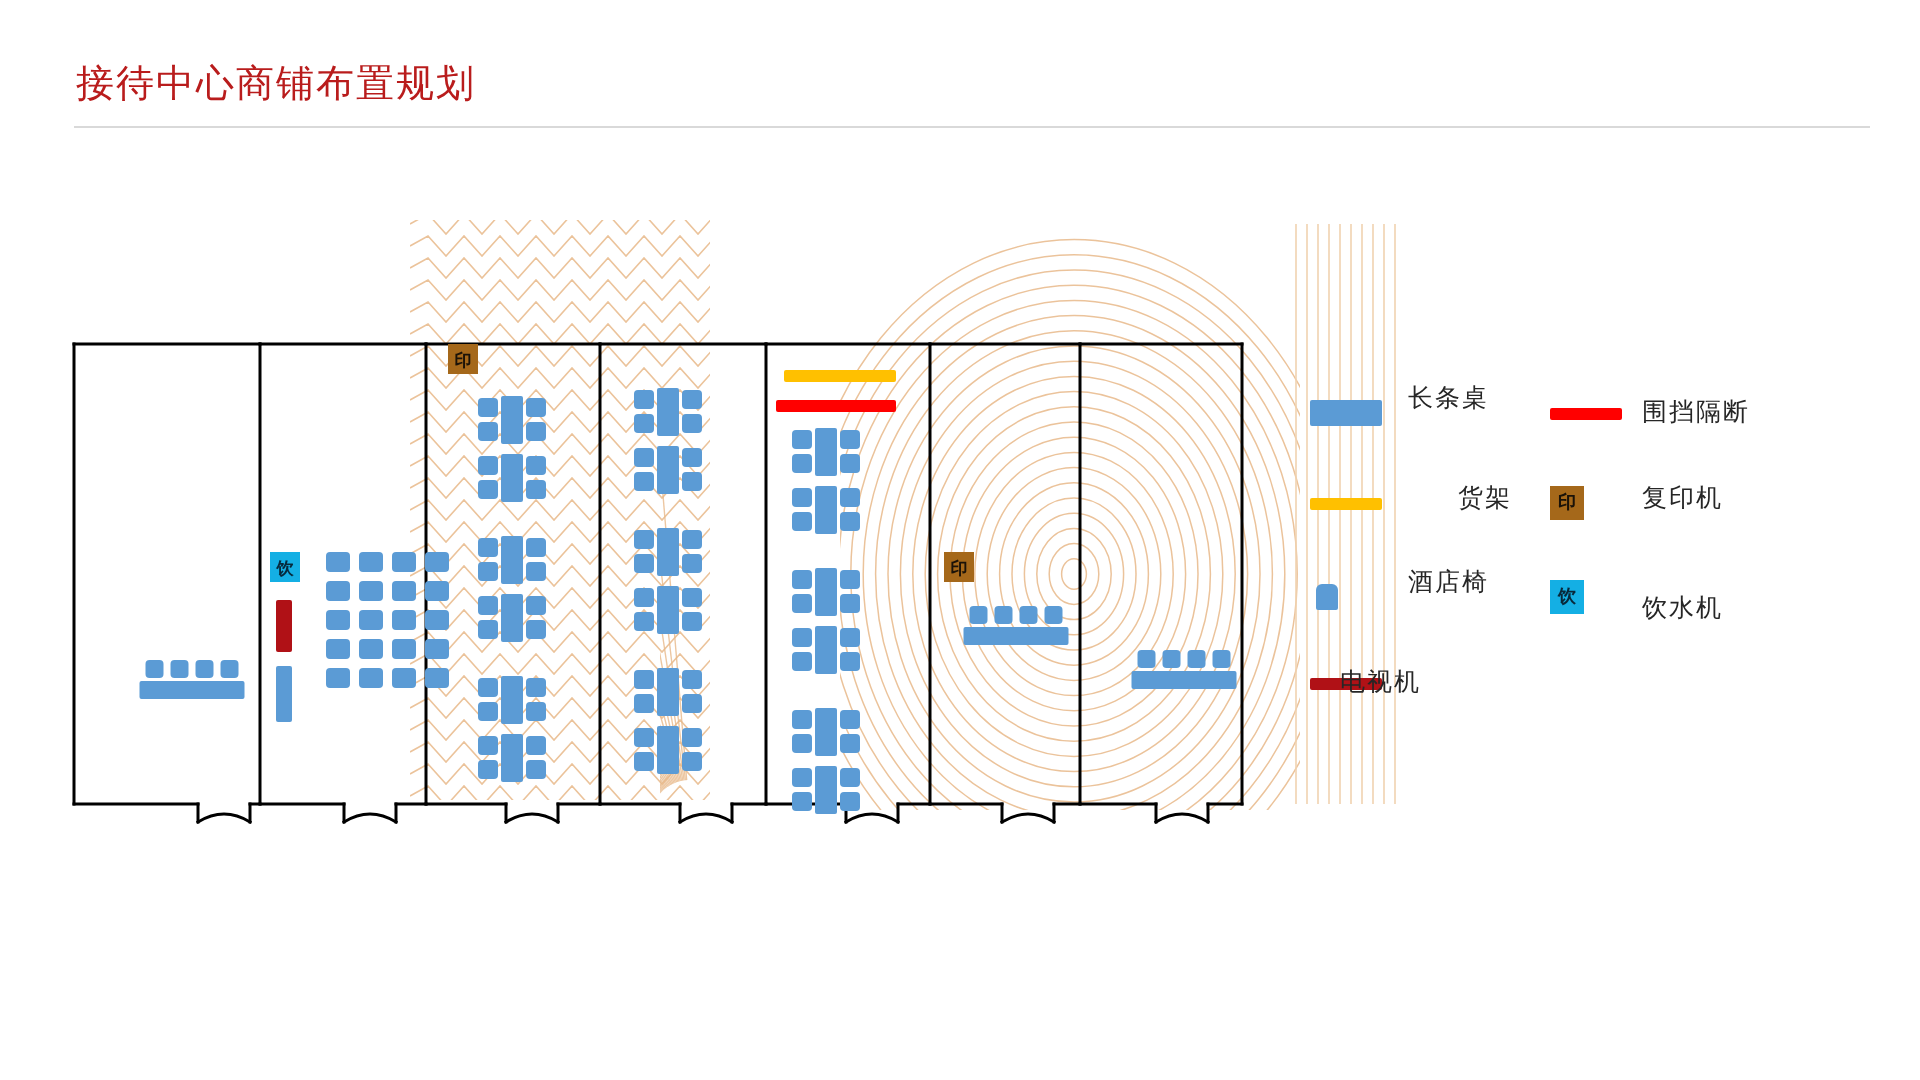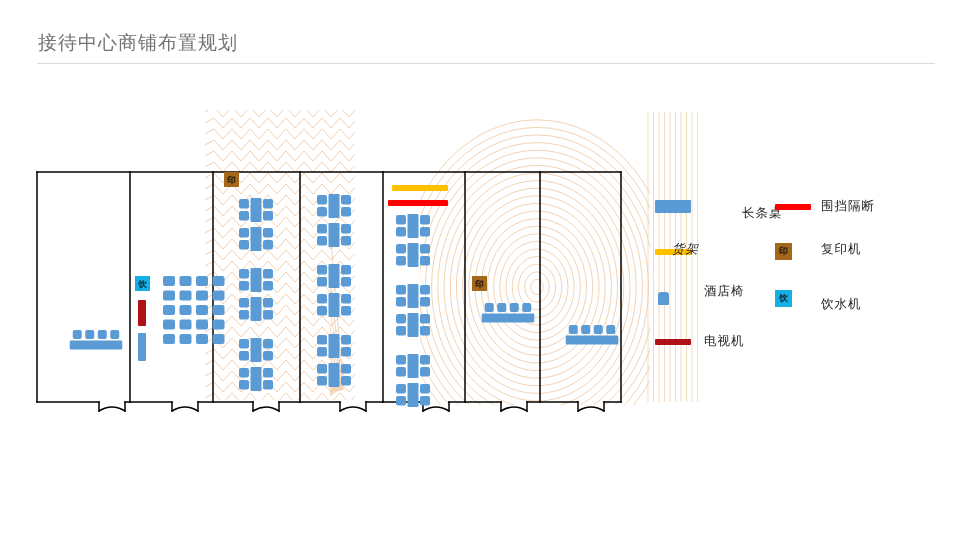--- a/index.html
+++ b/index.html
@@ -8,21 +8,21 @@
     width:960px;height:540px;background:#ffffff;overflow:hidden;
     font-family:"Liberation Sans","DejaVu Sans",sans-serif;
     position:relative;
   }
   #slide{position:absolute;left:0;top:0;width:960px;height:540px;background:#fff;overflow:hidden;}
 
   
   #header{position:absolute;left:0;top:0;width:960px;height:70px;}
   #page-title{
     position:absolute;left:38px;top:31px;
-    font-size:19px;line-height:24px;color:#737373;letter-spacing:1px;
+    font-size:19px;line-height:24px;color:#b91c1c;letter-spacing:1px;
     white-space:nowrap;font-weight:400;
   }
   #title-rule{
     position:absolute;left:37px;top:63px;width:898px;height:1px;
     background:#d9d9d9;
   }
 
   
   #bg-art{position:absolute;left:0;top:0;width:960px;height:540px;pointer-events:none;}
 
@@ -408,27 +408,27 @@
         </g>
         <g>
           <rect x="472" y="276" width="15" height="15" fill="#A5681A"></rect>
           <text x="479.5" y="287" text-anchor="middle" font-size="8.5" font-family="&quot;Liberation Sans&quot;,sans-serif" font-weight="bold" fill="#1a1208">印</text>
         </g>
       </g>
   </svg>
 
   <div id="legend">
       <div class="sw sw-long-desk" style="position: absolute; left: 655px; top: 200px;"></div>
-      <div class="legend-label" style="left: 704px; top: 206px; margin-left: 38px;">长条桌</div>
+      <div class="legend-label" style="left: 704px; top: 192px;">长条桌</div>
       <div class="sw sw-shelf" style="position: absolute; left: 655px; top: 249px;"></div>
-      <div class="legend-label" style="left: 672px; top: 242px; font-style: italic;">货架</div>
+      <div class="legend-label" style="left: 729px; top: 242px;">货架</div>
       <div class="sw sw-chair" style="position: absolute; left: 658px; top: 292px;"></div>
       <div class="legend-label" style="left: 704px; top: 284px;">酒店椅</div>
       <div class="sw sw-tv" style="position: absolute; left: 655px; top: 339px;"></div>
-      <div class="legend-label" style="left: 704px; top: 334px;">电视机</div>
+      <div class="legend-label" style="left: 670px; top: 334px;">电视机</div>
       <div class="sw sw-partition" style="position: absolute; left: 775px; top: 204px;"></div>
       <div class="legend-label" style="left: 821px; top: 199px; text-align: center;">围挡隔断</div>
       <div class="sw sw-copier" style="position: absolute; left: 775px; top: 243px;">印</div>
       <div class="legend-label" style="left: 821px; top: 242px;">复印机</div>
       <div class="sw sw-water" style="position: absolute; left: 775px; top: 290px;">饮</div>
       <div class="legend-label" style="left: 821px; top: 297px;">饮水机</div>
     </div>
 
 </div>
 

